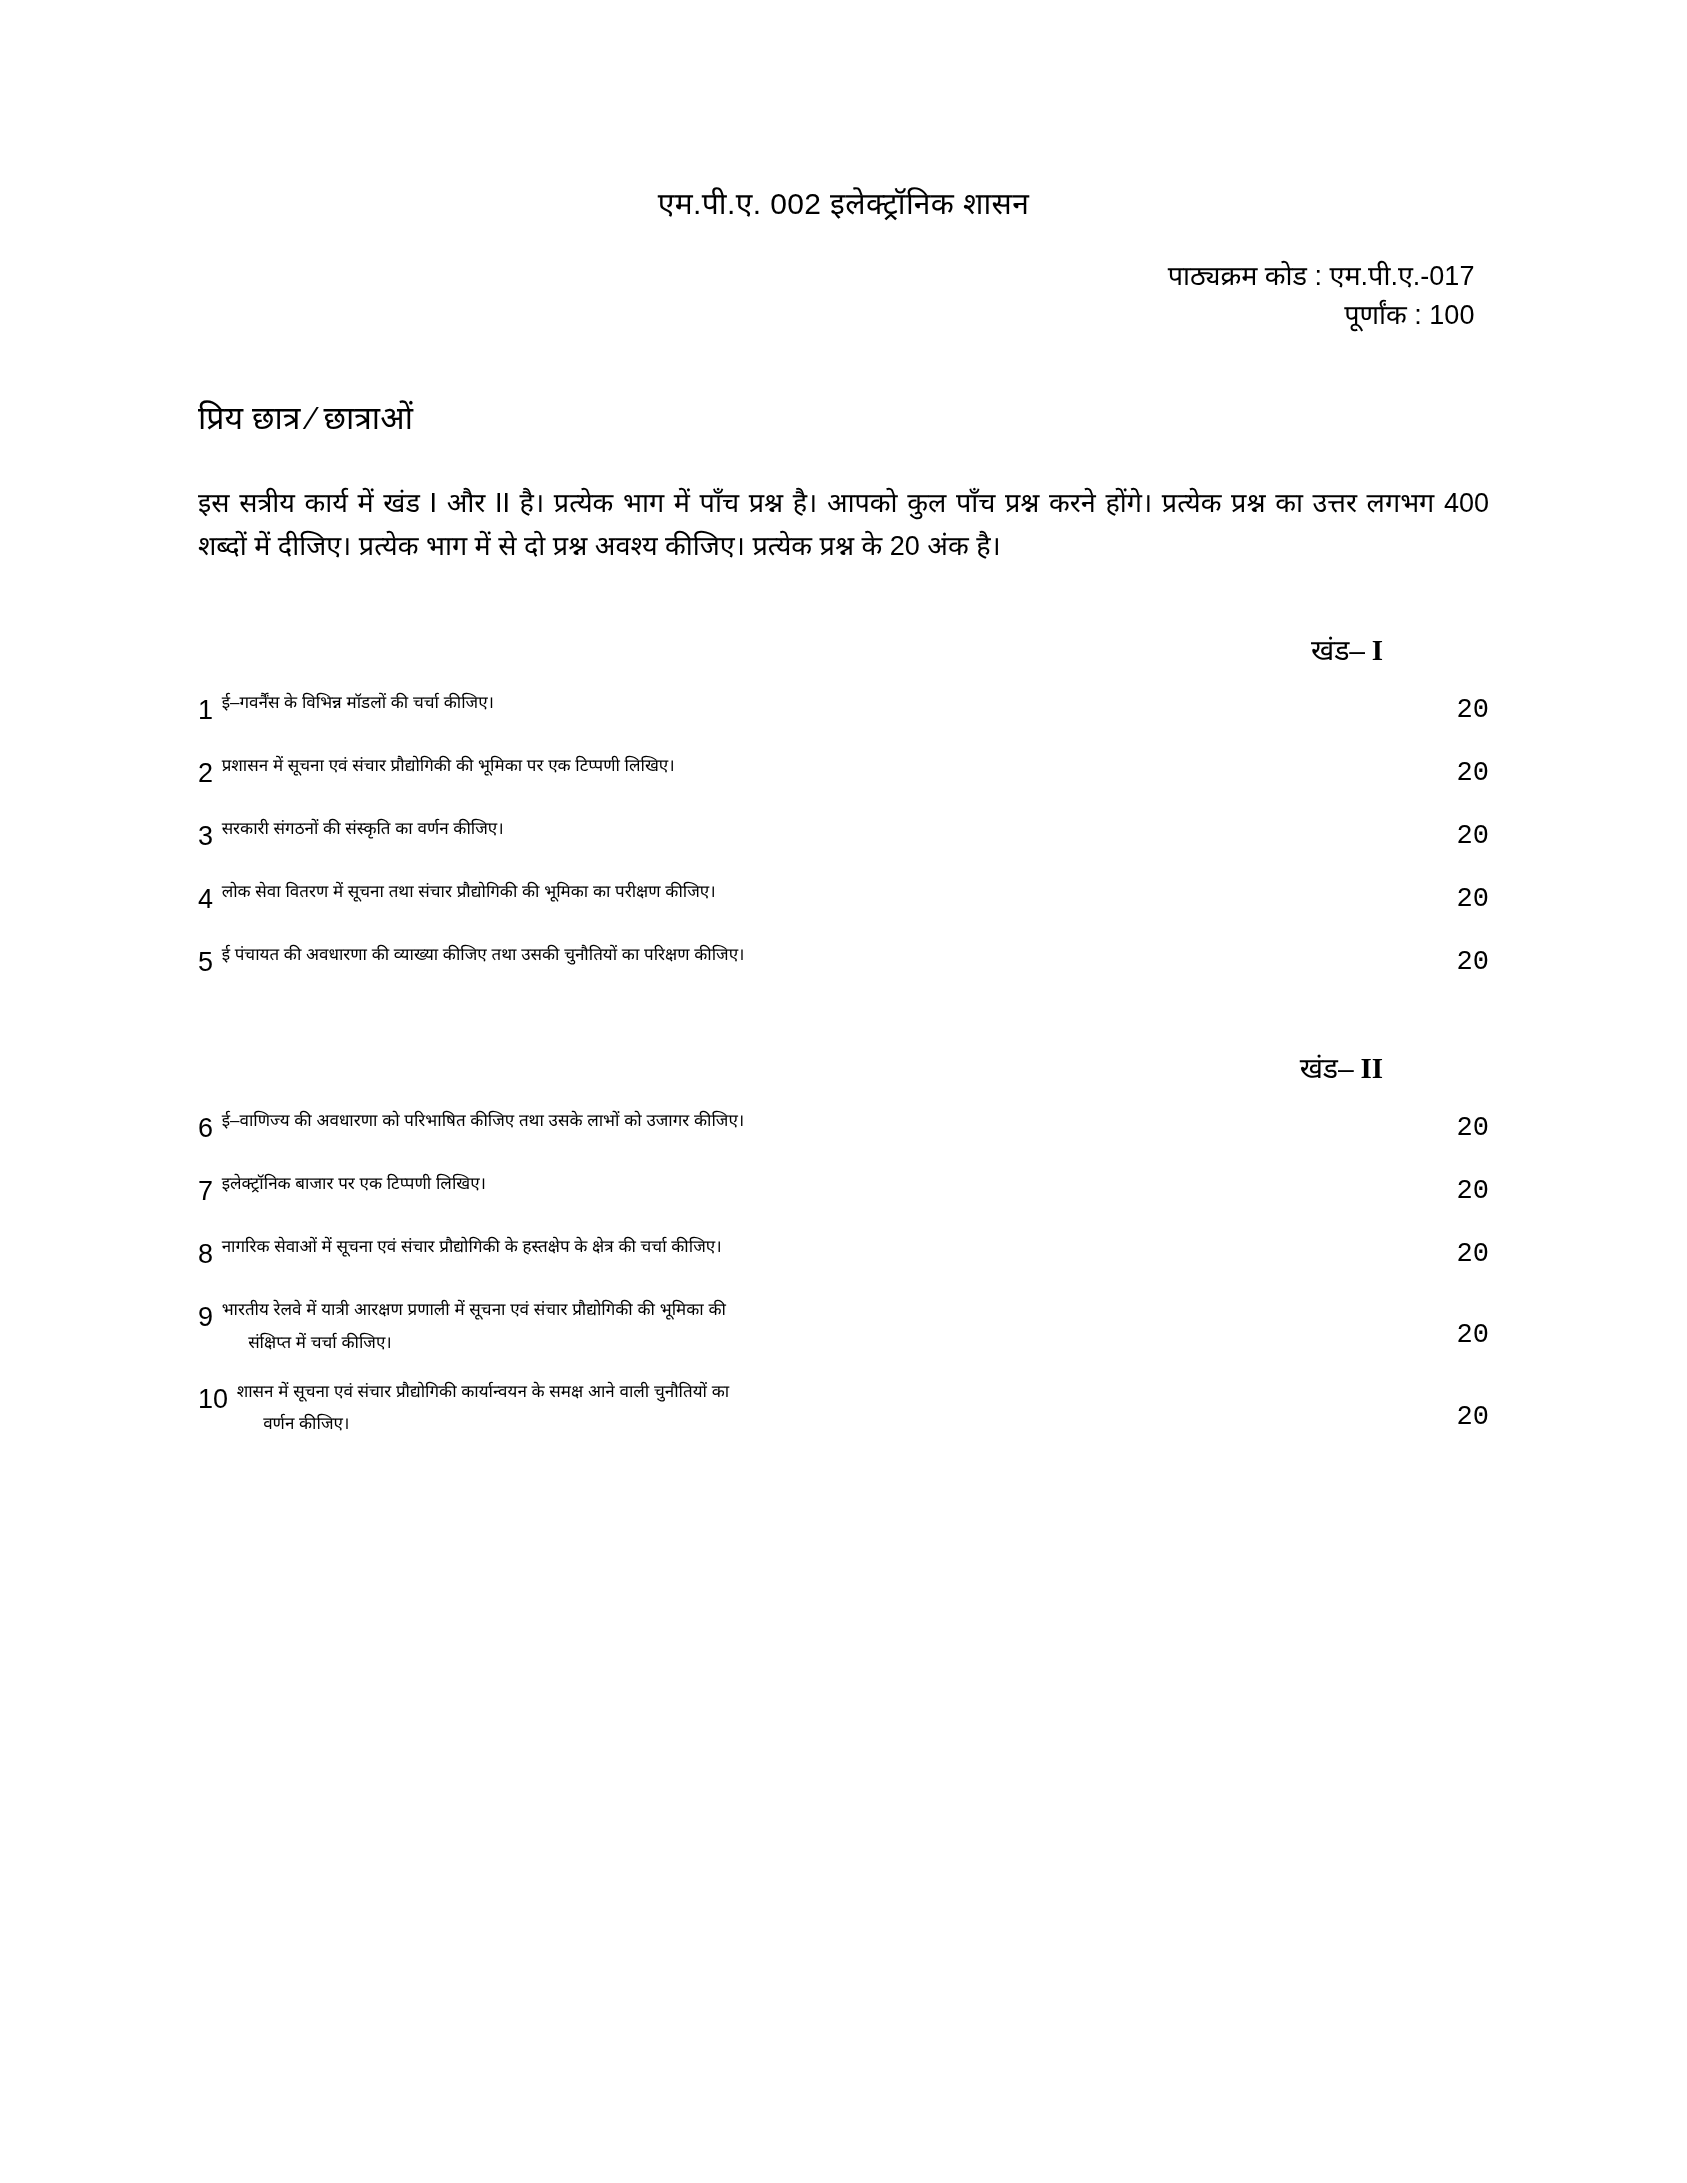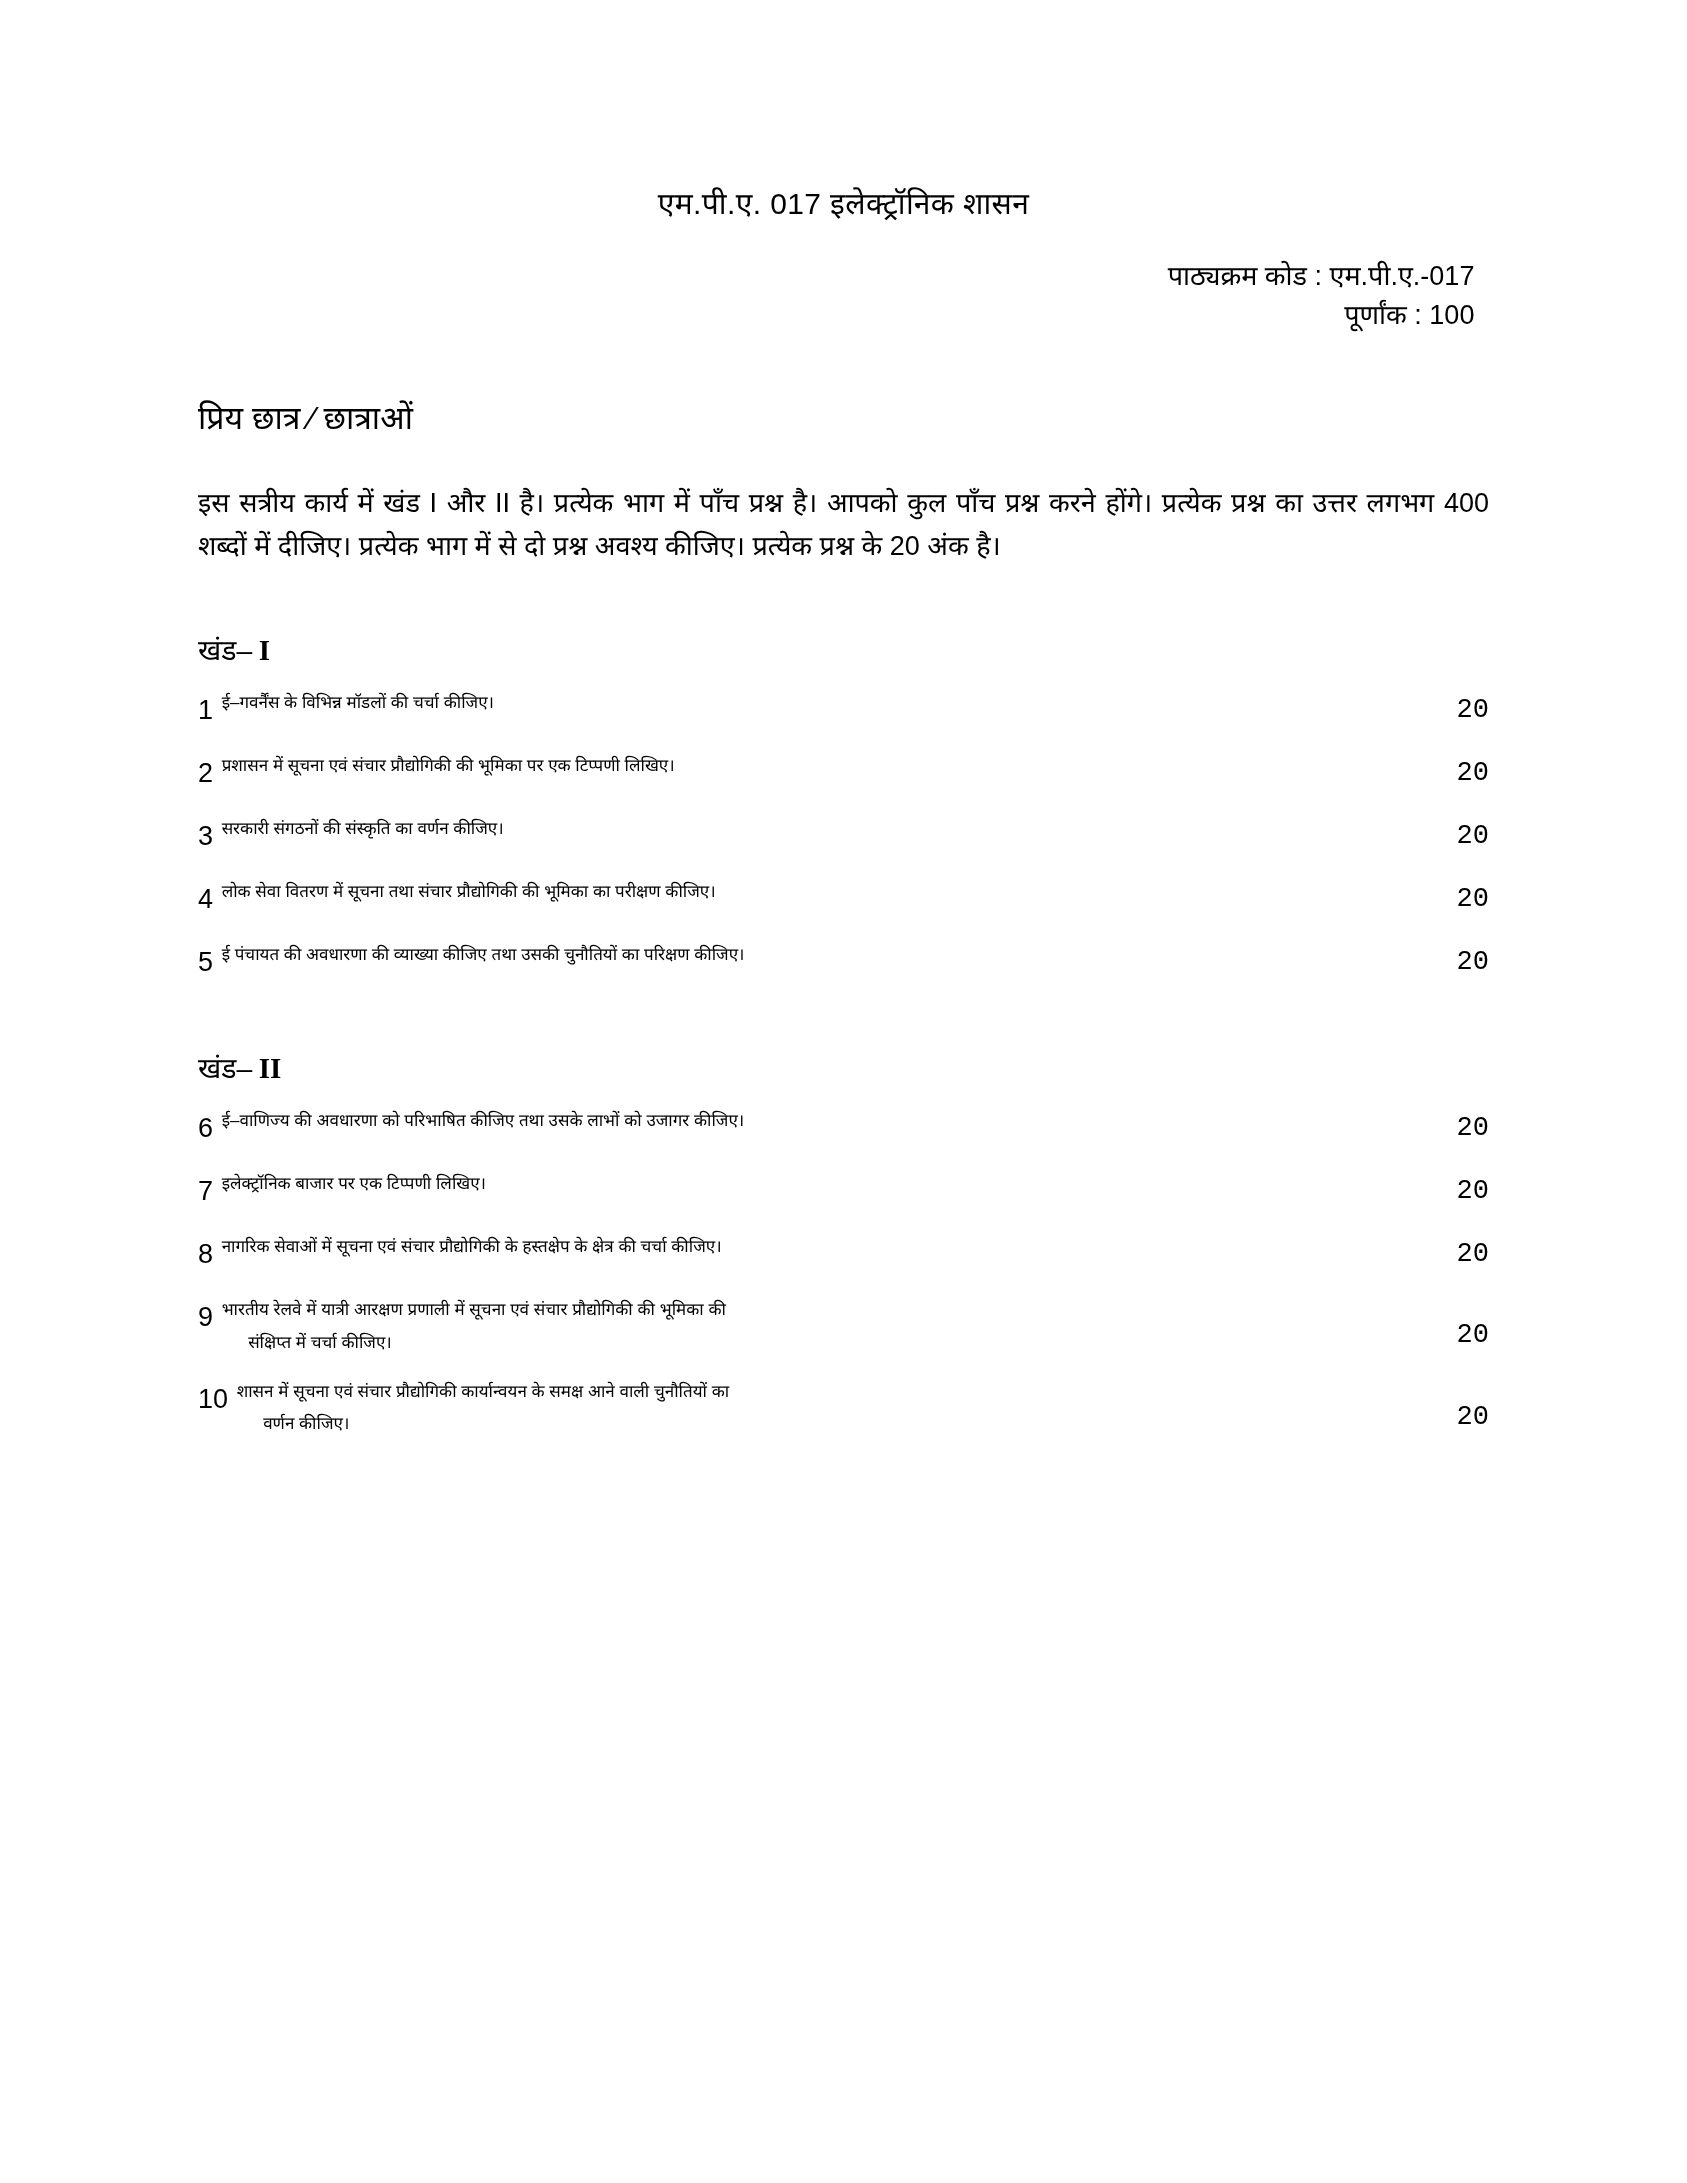--- a/index.html
+++ b/index.html
@@ -56,21 +56,21 @@
     margin-top: 42px;
     font-size: 27px;
     line-height: 1.62;
     text-align: justify;
     text-justify: inter-word;
     max-width: 1293px;
   }
 
   
   .section-head {
-    text-align: left;
+    text-align: right;
     font-size: 28.4px;
     margin-top: 61px;
     margin-bottom: 22.5px;
     padding-right: 106px;
     white-space: nowrap;
   }
   .section-head .roman {
     font-family: "Liberation Serif", "DejaVu Serif", serif;
     font-weight: bold;
     font-size: 29px;
@@ -115,21 +115,21 @@
   .q-marks.lower {
     align-self: flex-end;
   }
 </style>
 </head>
 <body>
 
 <div class="page">
 
   <div class="title-block">
-    <div class="title-line">एम.पी.ए. 017 इलेक्ट्रॉनिक शासन</div>
+    <div class="title-line">एम.पी.ए. 002 इलेक्ट्रॉनिक शासन</div>
   </div>
 
   <div class="meta-block">
     <div class="meta-line">पाठ्यक्रम कोड : एम.पी.ए.-017</div>
     <div class="meta-line">पूर्णांक : 100</div>
   </div>
 
   <div class="salutation">प्रिय छात्र ⁄ छात्राओं</div>
 
   <div class="intro">इस सत्रीय कार्य में खंड I और II है। प्रत्येक भाग में पाँच प्रश्न है। आपको कुल पाँच प्रश्न करने होंगे। प्रत्येक प्रश्न का उत्तर लगभग 400 शब्दों में दीजिए। प्रत्येक भाग में से दो प्रश्न अवश्य कीजिए। प्रत्येक प्रश्न के 20 अंक है।</div>

